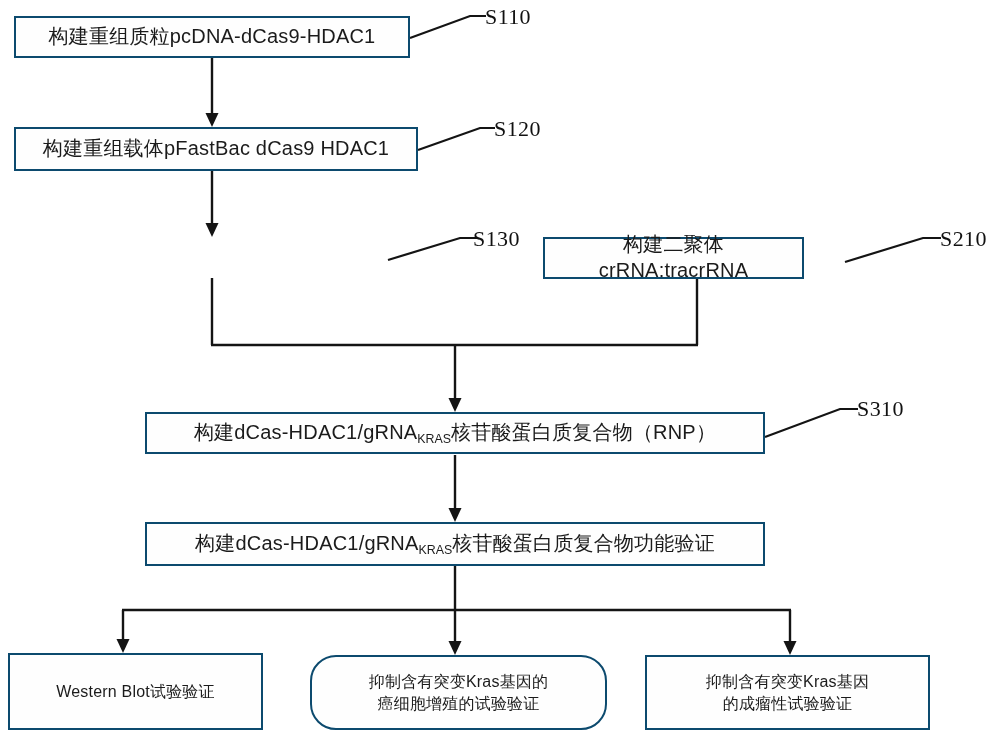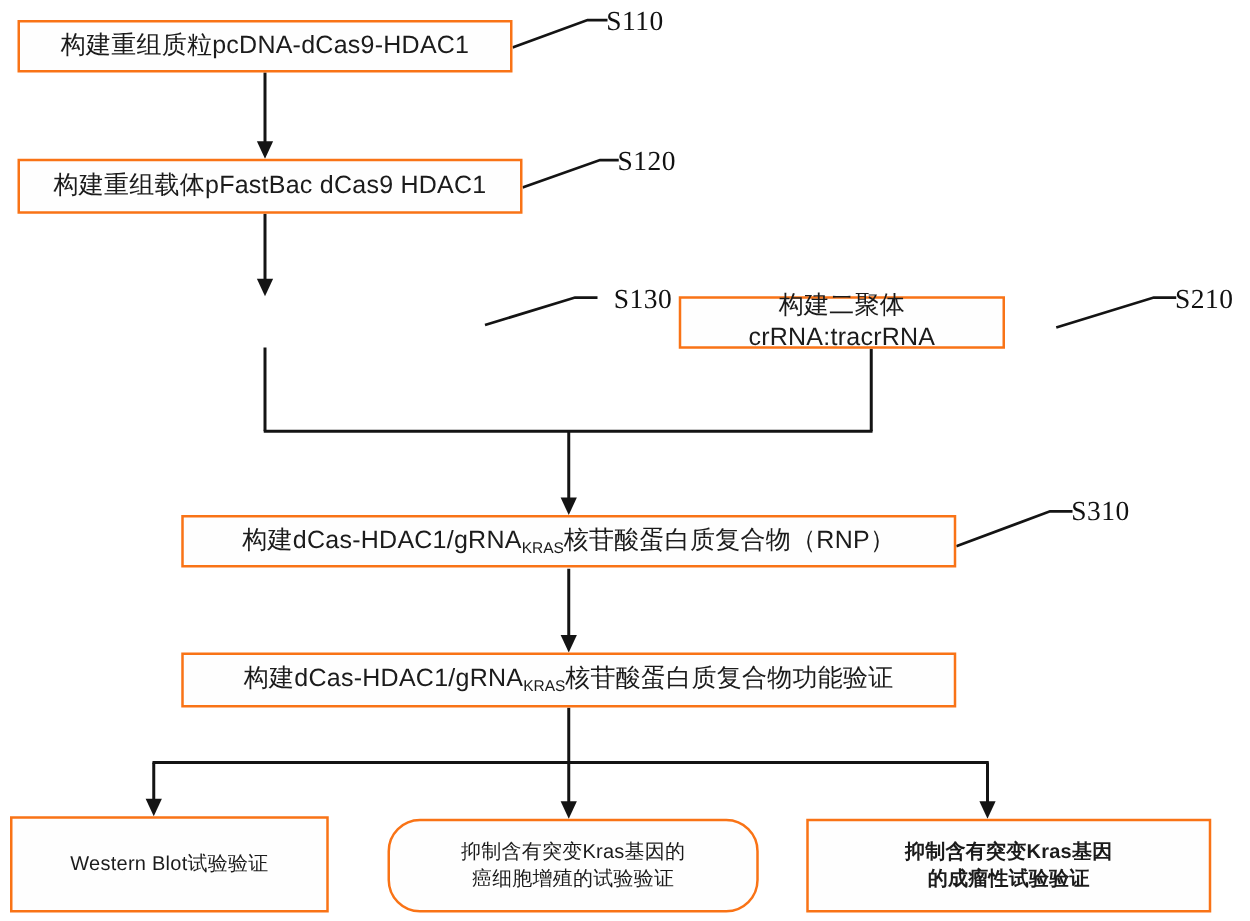--- a/index.html
+++ b/index.html
@@ -13,21 +13,21 @@
     position:relative;
     width:1000px;
     height:737px;
     background:#ffffff;
     overflow:hidden;
   }
   
   .node{
     position:absolute;
     box-sizing:border-box;
-    border:2px solid #f97316;
+    border:2px solid #0c4a6e;
     background:#fefefe;
     display:flex;
     align-items:center;
     justify-content:center;
     text-align:center;
     line-height:1.28;
     letter-spacing:.2px;
     font-size:20px;
     color:#1b1b1b;
     padding:0 6px;
@@ -150,21 +150,21 @@
   <div class="node" style="left:14px; top:16px; width:396px; height:42px;">
     <span class="txt">构建重组质粒pcDNA-dCas9-HDAC1</span>
   </div>
   <div class="tag" style="left:485px; top:4px;">S110</div>
 
   <div class="node" style="left:14px; top:127px; width:404px; height:44px;">
     <span class="txt">构建重组载体pFastBac dCas9 HDAC1</span>
   </div>
   <div class="tag" style="left:494px; top:116px;">S120</div>
 
-  <div class="tag" style="left:491px; top:226px;text-align:right;">S130</div>
+  <div class="tag" style="left:473px; top:226px;text-align:right;">S130</div>
 
   <div class="node" style="left:543px; top:237px; width:261px; height:42px;">
     <span class="txt">构建二聚体crRNA:tracrRNA</span>
   </div>
   <div class="tag" style="left:940px; top:226px;">S210</div>
 
   <div class="node" style="left:145px; top:412px; width:620px; height:42px;">
     <span class="txt">
       <span>构建dCas-HDAC1/gRNA</span><sub>KRAS</sub><span>核苷酸蛋白质复合物（RNP）</span>
     </span>
@@ -183,20 +183,20 @@
     </span>
   </div>
 
   <div class="node two-line" style="left:310px; top:655px; width:297px; height:75px;border-radius:26px;">
     <span class="txt">
       <span>抑制含有突变Kras基因的</span><br>
       <span>癌细胞增殖的试验验证</span>
     </span>
   </div>
 
-  <div class="node two-line" style="left:645px; top:655px; width:324px; height:75px;font-weight:bold;">
+  <div class="node two-line" style="left:645px; top:655px; width:285px; height:75px;">
     <span class="txt">
       <span>抑制含有突变Kras基因</span><br>
       <span>的成瘤性试验验证</span>
     </span>
   </div>
 
 </div>
 
 </body></html>

